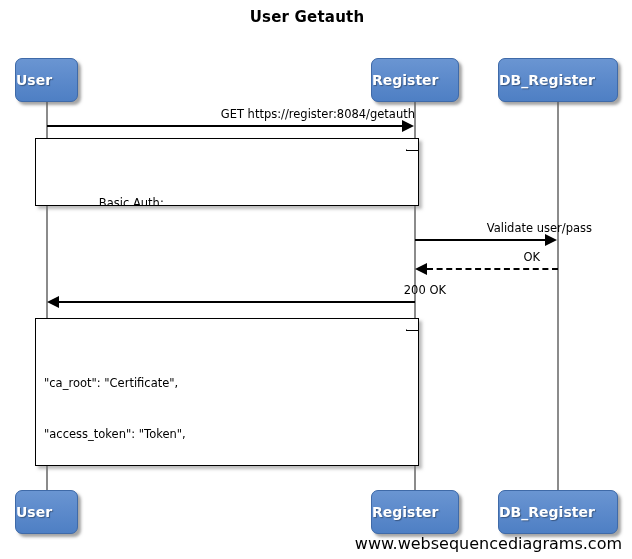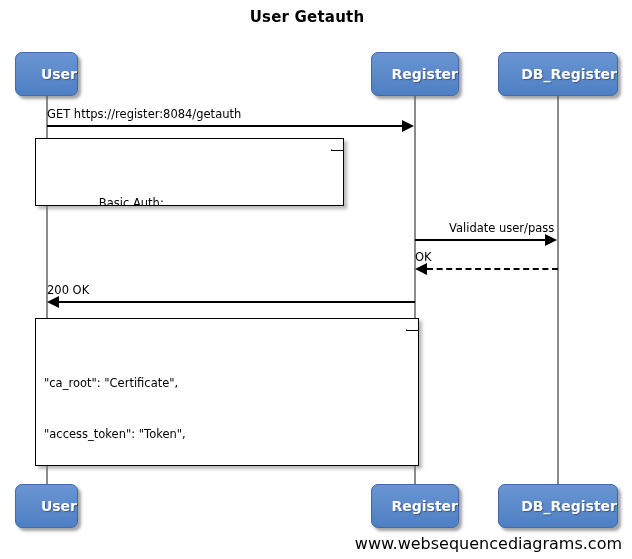--- a/index.html
+++ b/index.html
@@ -43,23 +43,24 @@
     background: linear-gradient(#6a95d2, #4e7fc4);
     background-color: #5284c6;
     border: 1px solid #3f6aa8;
     border-radius: 7px;
     box-shadow: 3px 3px 3px rgba(90, 90, 90, 0.55);
     color: #ffffff;
     font-size: 14px;
     font-weight: bold;
     display: flex;
     align-items: center;
-    justify-content: flex-end;
+    justify-content: flex-start;
     text-shadow: 1px 1px 1px rgba(0,0,0,0.35);
     white-space: nowrap;
+    margin-top: 6px;
   }
 
   
   .lifeline {
     position: absolute;
     width: 2px;
     background: #8b8b8b;
   }
 
   
@@ -83,21 +84,21 @@
   .arrow-head.left {
     border-top: 6px solid transparent;
     border-bottom: 6px solid transparent;
     border-right: 12px solid #000;
   }
   .msg-label {
     position: absolute;
     font-size: 11.5px;
     color: #000;
     white-space: nowrap;
-    text-align: left;
+    text-align: right;
   }
 
   
   .note {
     position: absolute;
     box-sizing: border-box;
     background: #ffffff;
     border: 1px solid #000;
     box-shadow: 3px 3px 3px rgba(120,120,120,0.5);
     font-size: 11.5px;
@@ -157,32 +158,32 @@
     <span>Register</span>
   </div>
   <div class="actor-box" style="left:498px; top:52px; width:120px; height:44px;">
     <span>DB_Register</span>
   </div>
 
   <div class="msg-label" style="left:47px; top:107px; width:368px;">GET https://register:8084/getauth</div>
   <div class="msg-line" style="left:47px; top:125px; width:356px;"></div>
   <div class="arrow-head right" style="left:402px; top:120px;"></div>
 
-  <div class="note" style="left:35px; top:138px; width:309px; height:68px;">
+  <div class="note" style="left:35px; top:138px; width:384px; height:68px;">
     <span class="fold"></span>
     <span class="note-line">               Basic Auth:</span>
     
     
   </div>
 
   <div class="msg-label" style="left:415px; top:221px; width:143px;margin-left:34px;">Validate user/pass</div>
   <div class="msg-line" style="left:415px; top:239px; width:131px;"></div>
   <div class="arrow-head right" style="left:545px; top:234px;"></div>
 
-  <div class="msg-label" style="left:415px; top:250px; width:143px;">OK</div>
+  <div class="msg-label" style="left:397px; top:250px; width:143px;">OK</div>
   <div class="msg-line dashed" style="left:427px; top:268px; width:131px;"></div>
   <div class="arrow-head left" style="left:415px; top:263px;"></div>
 
   <div class="msg-label" style="left:47px; top:283px; width:399px;">200 OK</div>
   <div class="msg-line" style="left:59px; top:301px; width:356px;"></div>
   <div class="arrow-head left" style="left:47px; top:296px;"></div>
 
   <div class="note" style="left:35px; top:318px; width:384px; height:148px;">
     <span class="fold"></span>
     <span class="note-line">"ca_root": "Certificate",</span>

